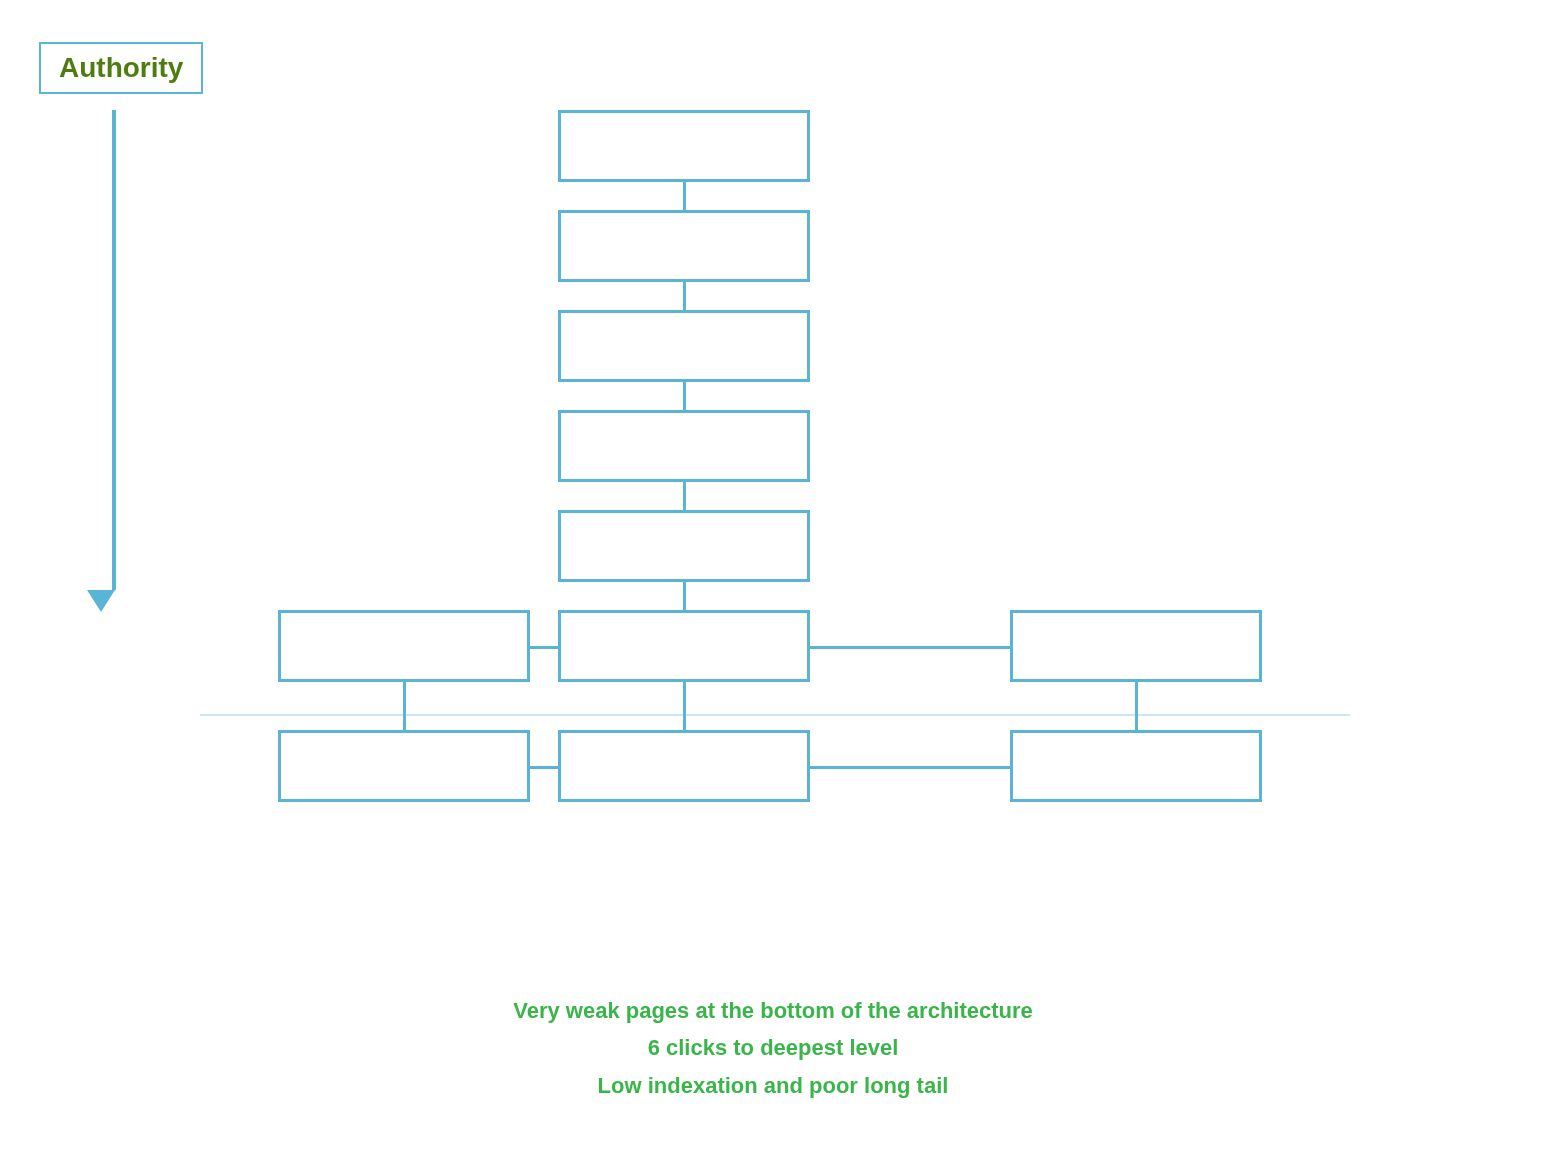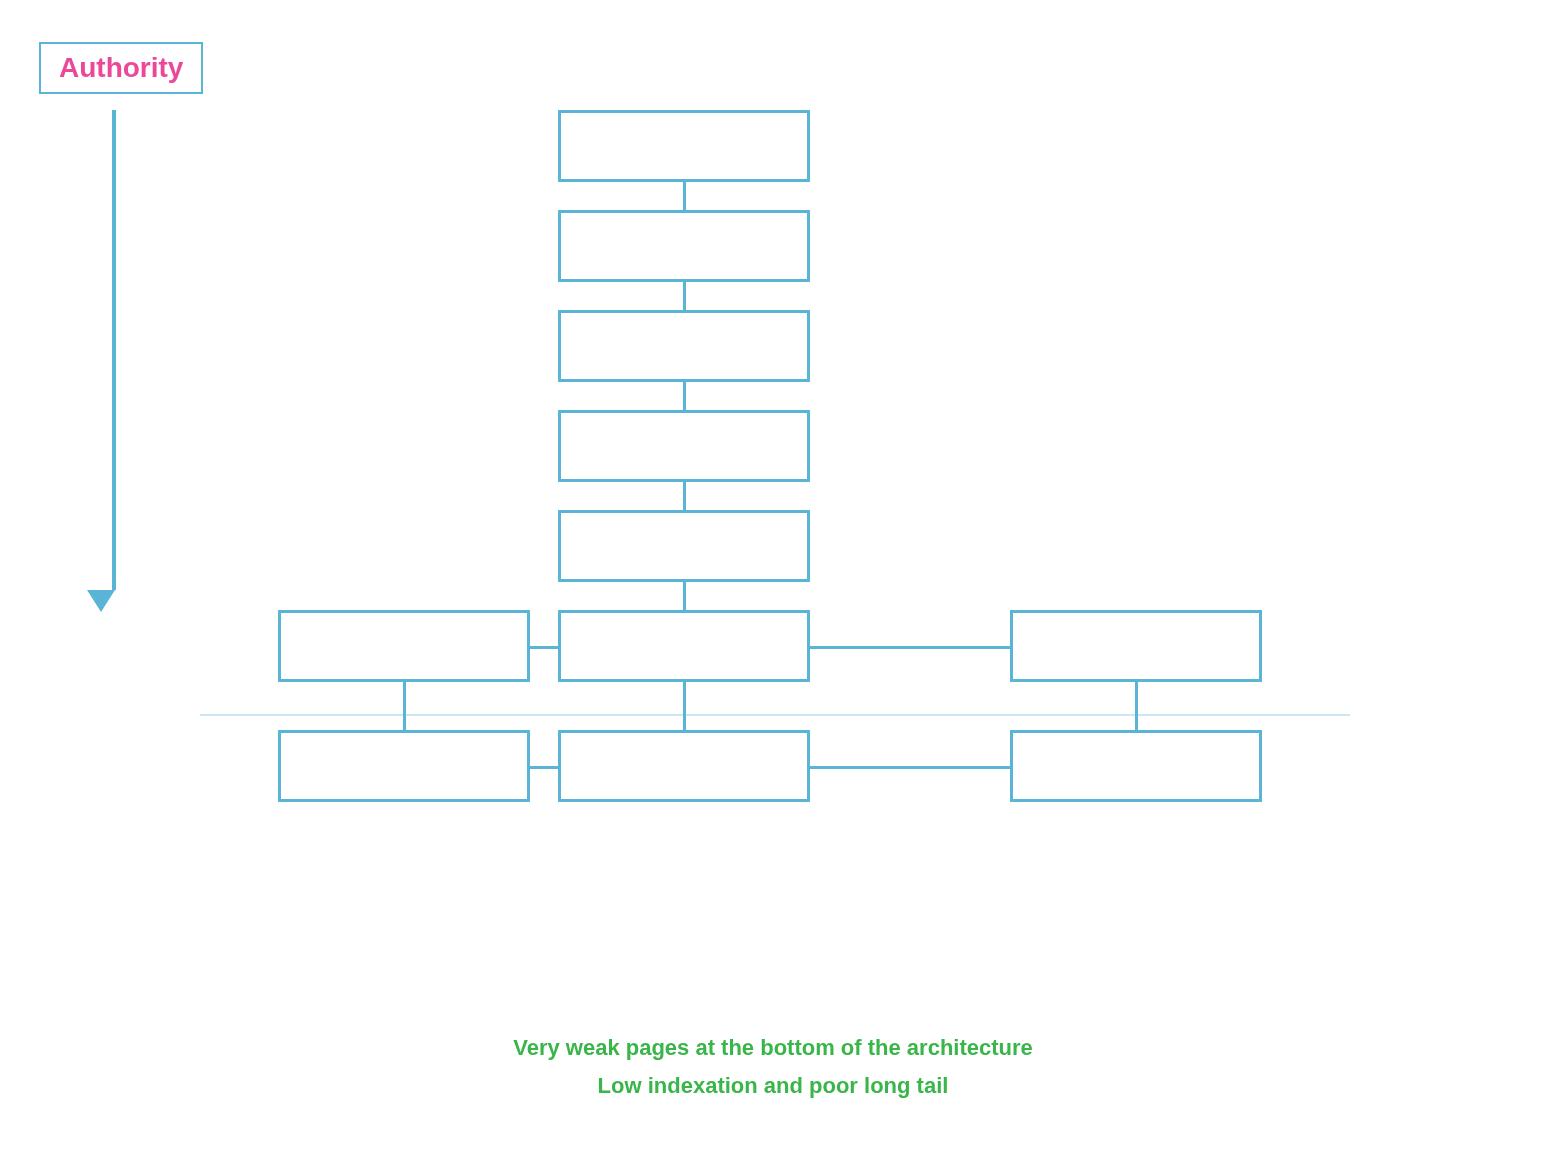--- a/index.html
+++ b/index.html
@@ -19,21 +19,21 @@
       height: 1172px;
     }
 
     
     .authority-label {
       position: absolute;
       top: 42px;
       left: 39px;
       border: 2px solid #5ab4d6;
       padding: 8px 18px;
-      color: #ec4899;
+      color: #4d7c0f;
       font-size: 28px;
       font-weight: bold;
     }
 
     
     .authority-arrow {
       position: absolute;
       top: 110px;
       left: 100px;
     }
@@ -152,16 +152,17 @@
   <div class="h-line" style="top:766px; left:530px; width:28px;"></div>
 
   <div class="box" style="top:730px; left:558px; width:252px; height:72px;"></div>
 
   <div class="h-line" style="top:766px; left:810px; width:200px;"></div>
 
   <div class="box" style="top:730px; left:1010px; width:252px; height:72px;"></div>
 
   <div class="footer-text">
     <div>Very weak pages at the bottom of the architecture</div>
+    <div>6 clicks to deepest level</div>
     <div>Low indexation and poor long tail</div>
   </div>
 
 </div>
 
 </body></html>

